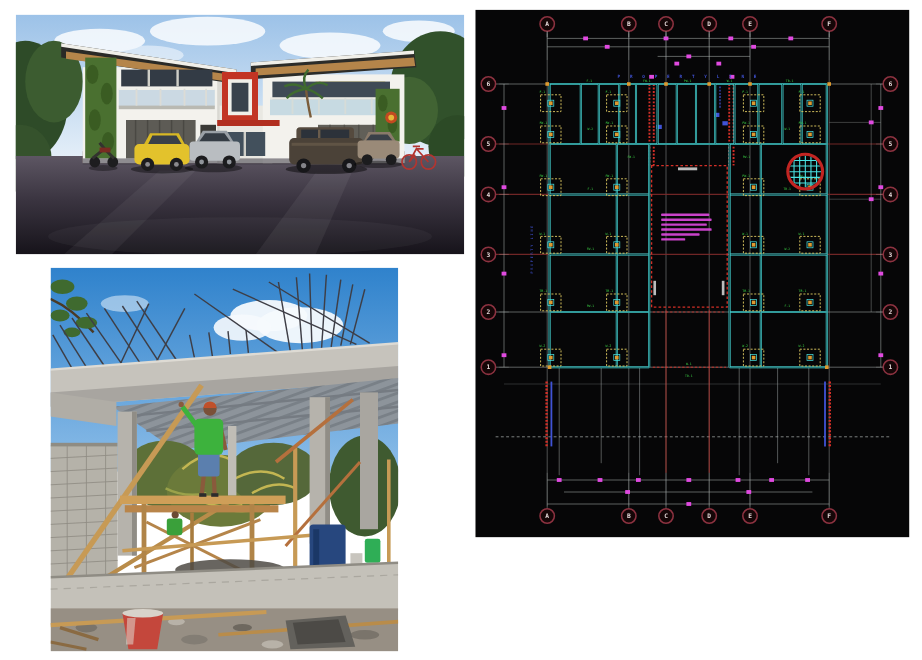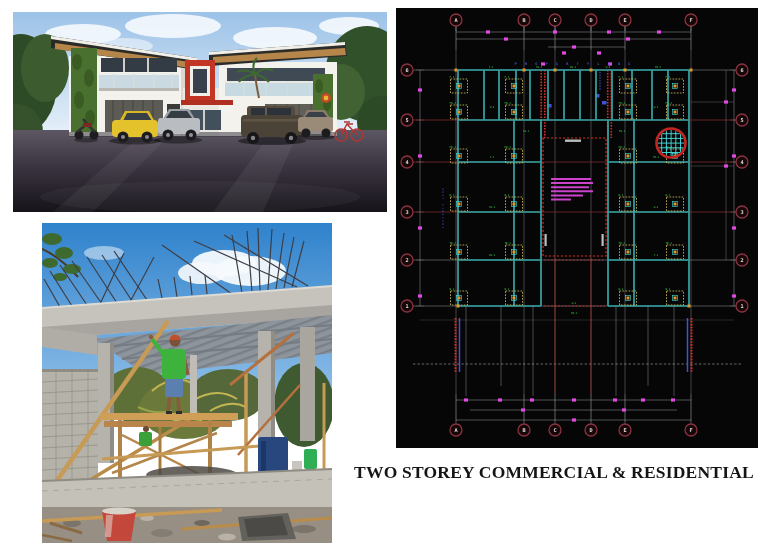--- a/index.html
+++ b/index.html
@@ -739,14 +739,13 @@
       <circle cx="346" cy="252" r="6" fill="#150607" stroke="#8c3240" stroke-width="1.3"></circle>
       <text x="346" y="253.9" fill="#e6dada" font-size="5.2" font-family="'DejaVu Sans Mono',monospace" text-anchor="middle" font-weight="bold">2</text>
       <circle cx="11" cy="298" r="6" fill="#150607" stroke="#8c3240" stroke-width="1.3"></circle>
       <text x="11" y="299.9" fill="#e6dada" font-size="5.2" font-family="'DejaVu Sans Mono',monospace" text-anchor="middle" font-weight="bold">1</text>
       <circle cx="346" cy="298" r="6" fill="#150607" stroke="#8c3240" stroke-width="1.3"></circle>
       <text x="346" y="299.9" fill="#e6dada" font-size="5.2" font-family="'DejaVu Sans Mono',monospace" text-anchor="middle" font-weight="bold">1</text>
     </svg>
 </div>
 
 <div id="project-title">
-  <div>TWO STOREY COMMERCIAL &amp; RESIDENTIAL</div>
 </div>
 
 </body></html>

